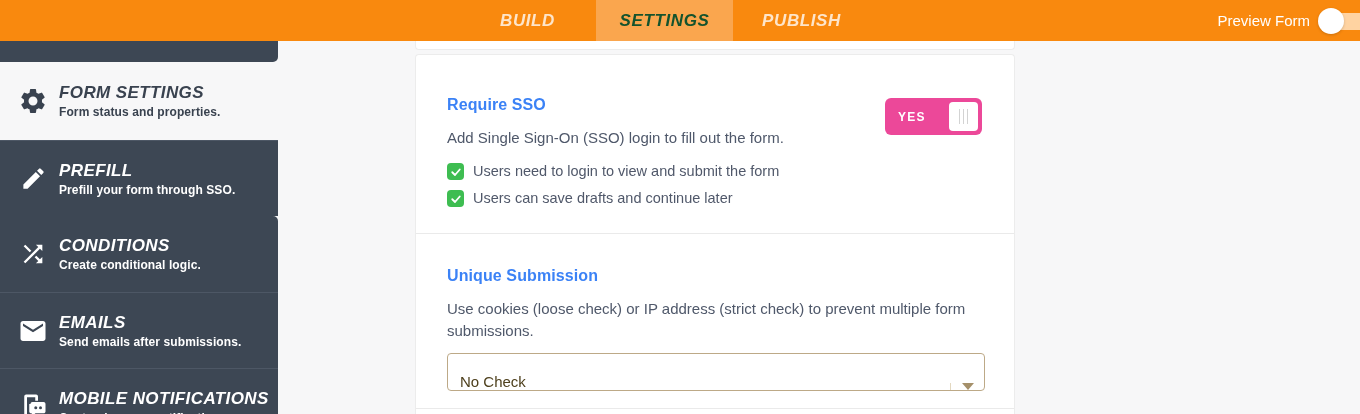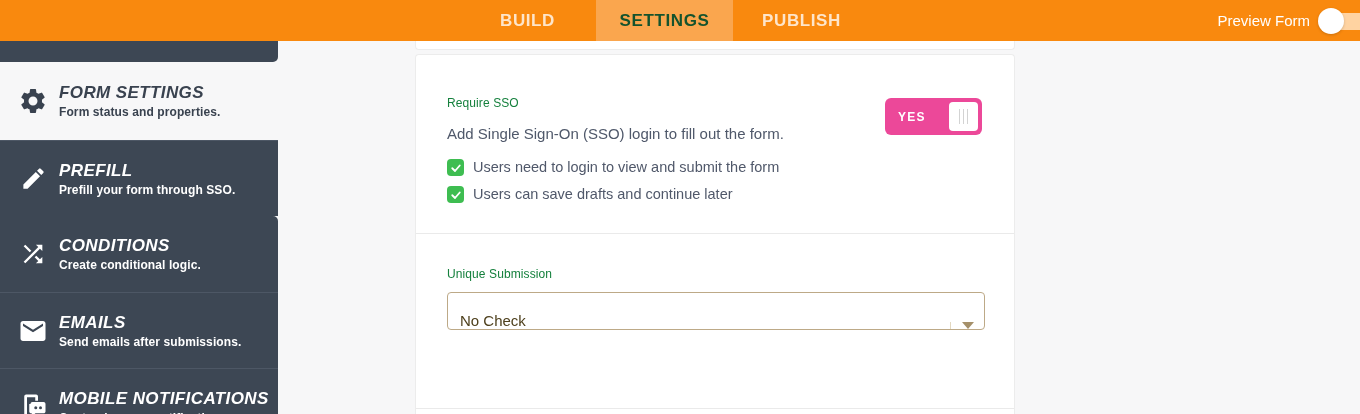--- a/index.html
+++ b/index.html
@@ -13,20 +13,21 @@
   
   .topbar {
     position:absolute; top:0; left:0; width:1360px; height:41px;
     background:#f9890e; z-index:40;
   }
   .tabs { position:absolute; left:459px; top:0; height:41px; display:flex; }
   .tab {
     width:137px; height:41px; display:flex; align-items:center; justify-content:center;
     color:rgba(255,255,255,.78); font-size:17px; font-weight:700; letter-spacing:.6px;
     cursor:pointer;
+    font-style:italic;
   }
   .tab.active { background:#faa64e; color:#14532d; }
   .preview {
     position:absolute; right:-10px; top:0; height:41px;
     display:flex; align-items:center; color:#fff; font-size:15px;
   }
   .switch { position:relative; width:52px; height:28px; margin-left:8px; }
   .switch .track {
     position:absolute; left:10px; top:6px; width:42px; height:17px;
     border-radius:9px; background:#ffd3a1;
@@ -61,21 +62,21 @@
     border-radius:0 0 4px 4px;
   }
   .card {
     position:absolute; left:415px; top:54px; width:600px; height:370px;
     background:#fff; border:1px solid #ececec; border-bottom:none;
     border-radius:4px 4px 0 0;
   }
   .sec { position:relative; padding:0 32px 0 31px; }
   .sec-1 { height:179px; border-bottom:1px solid #eaeaea; padding-top:41px; }
   .sec-2 { height:175px; border-bottom:1px solid #eaeaea; padding-top:33px; }
-  .sec-title { font-size:12px; font-weight:400; color:#15803d; letter-spacing:.1px; }
+  .sec-title { font-size:16px; font-weight:700; color:#3b82f6; letter-spacing:.1px; }
   .sec-desc { margin-top:13px; font-size:15px; color:#4f586a; line-height:22px; }
   .sec-2 .sec-desc { max-width:520px; }
 
   
   .toggle {
     position:absolute; top:43px; right:32px; width:97px; height:37px;
     background:#ec4899; border-radius:6px; cursor:pointer;
   }
   .toggle-label {
     position:absolute; left:13px; top:12px;
@@ -229,20 +230,21 @@
               <path d="M4.5 12.5 10 18 19.5 7" stroke="#fff" stroke-width="3.6" fill="none" stroke-linecap="round" stroke-linejoin="round"></path>
             </svg>
         </span>
         <span class="opt-label">Users can save drafts and continue later</span>
       </div>
     </div>
   </div>
 
   <div class="sec sec-2">
     <div class="sec-title">Unique Submission</div>
+    <div class="sec-desc">Use cookies (loose check) or IP address (strict check) to prevent multiple form submissions.</div>
 
     <div class="dropdown">
       <span class="dd-value">No Check</span>
       <span class="dd-arrow-box">
         <span class="dd-arrow"></span>
       </span>
     </div>
   </div>
 
 </div>

